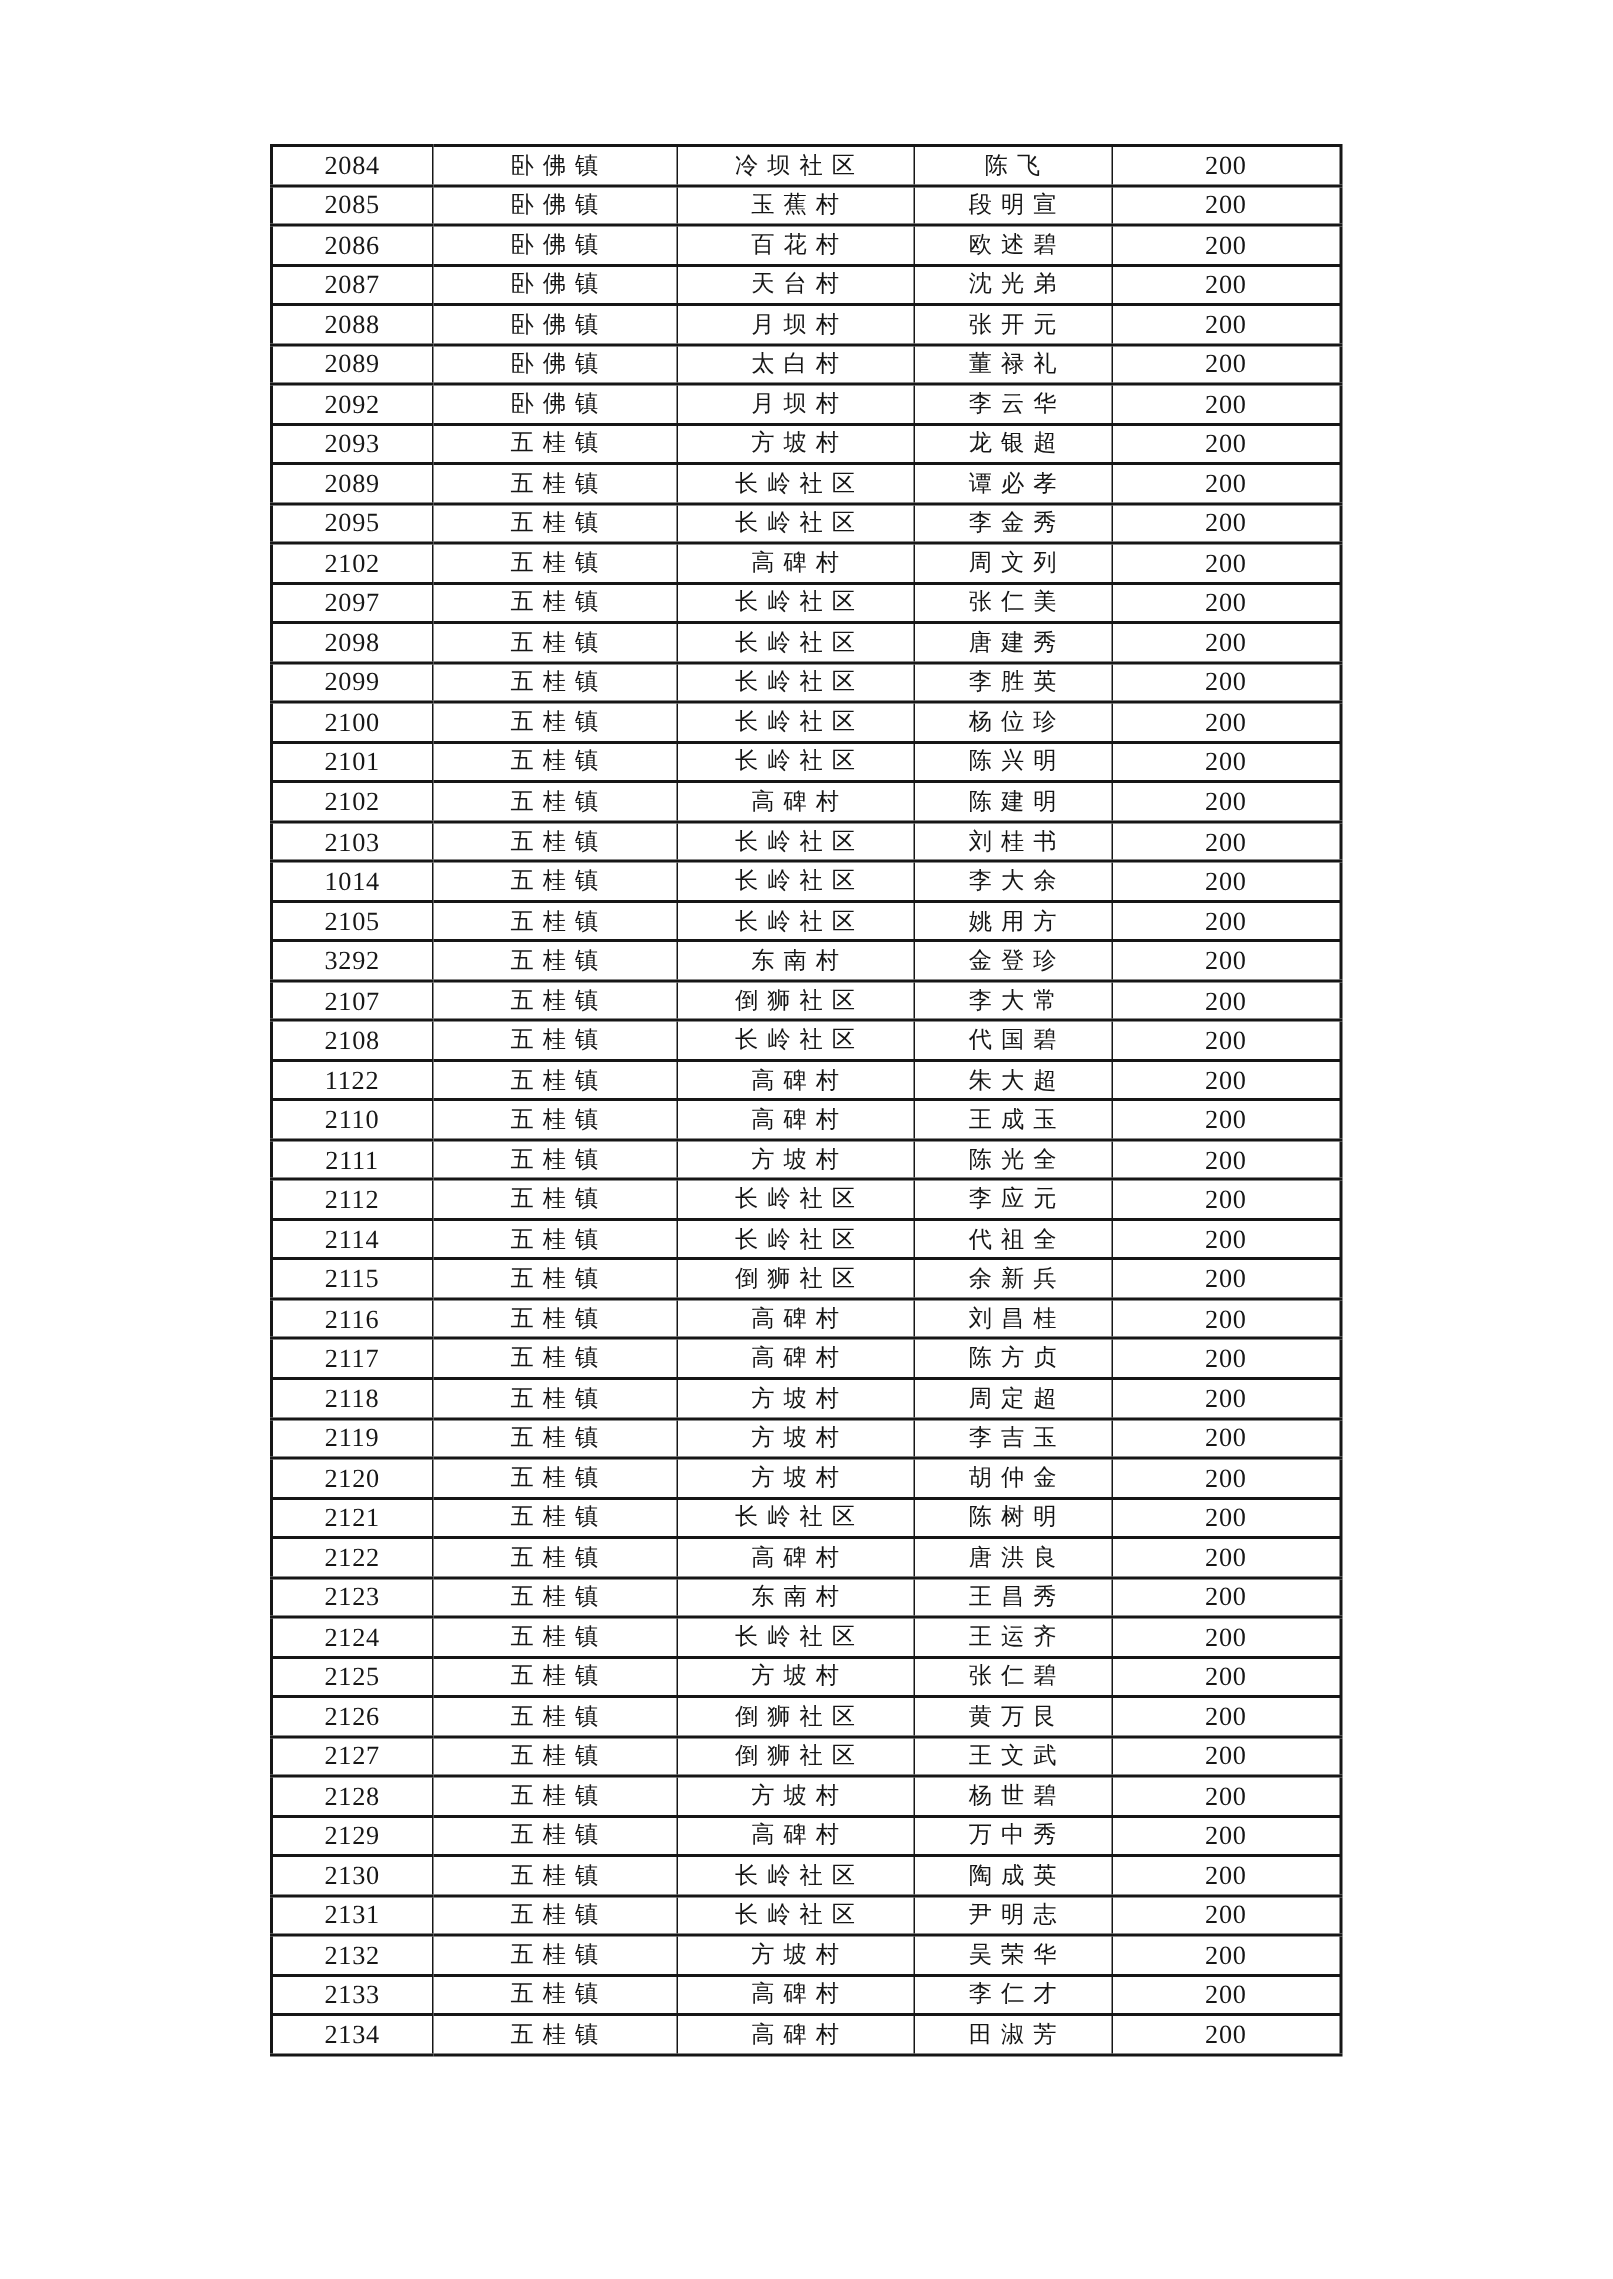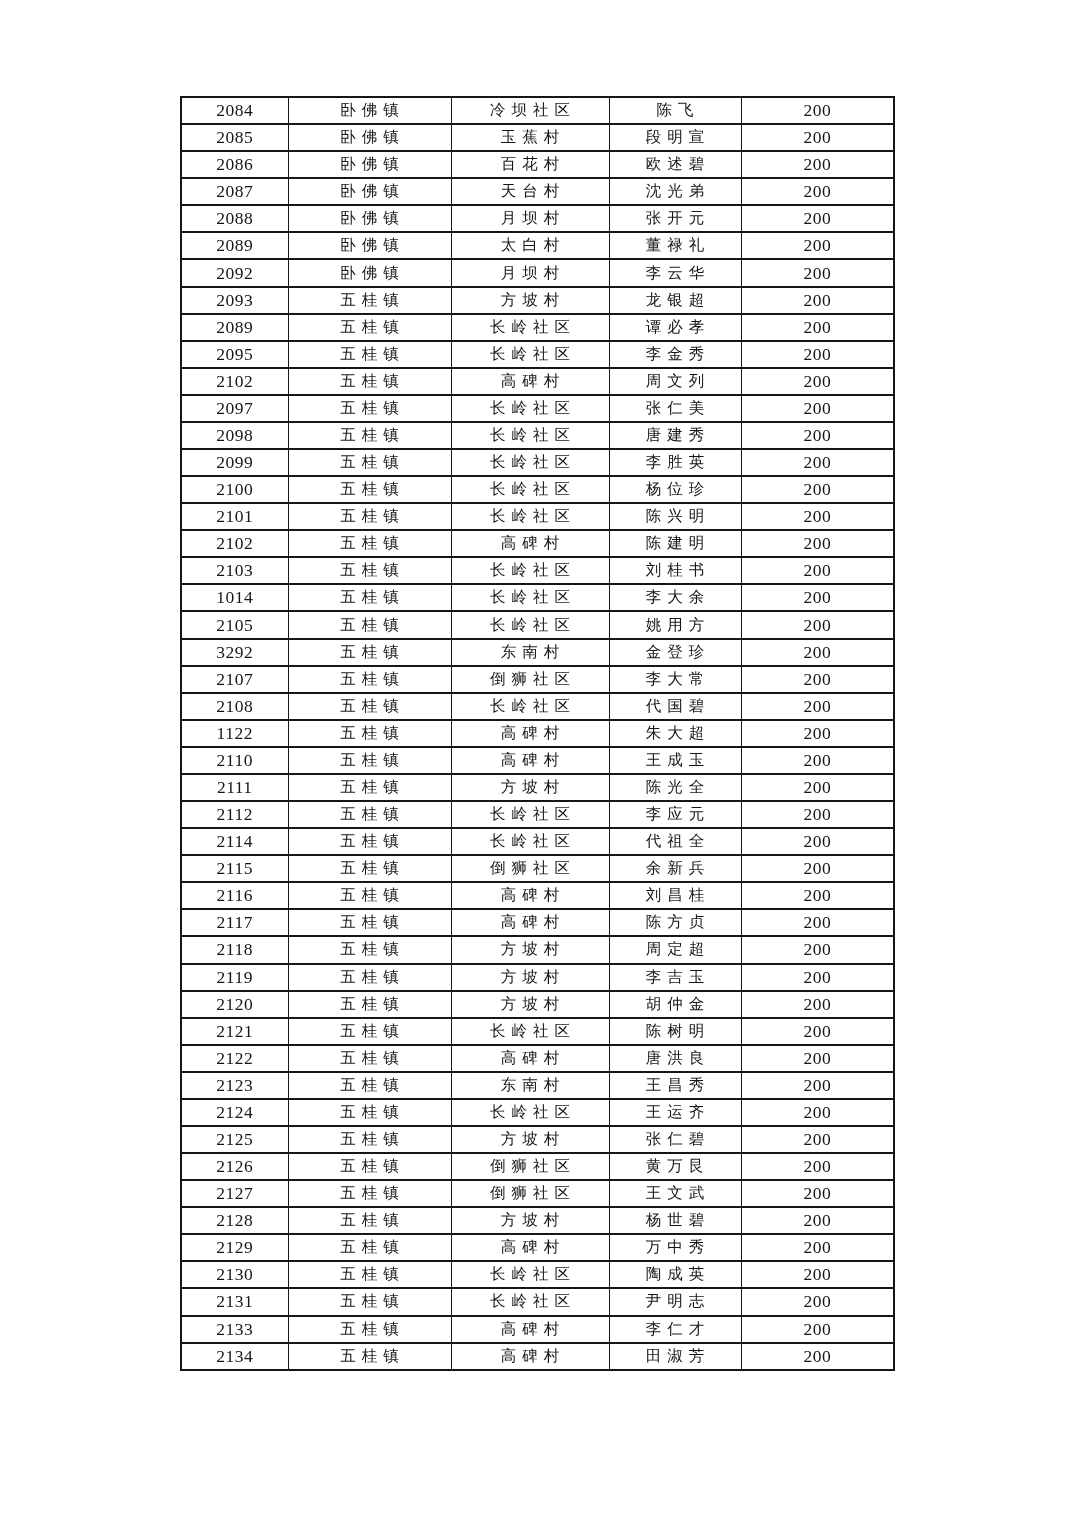--- a/index.html
+++ b/index.html
@@ -369,20 +369,27 @@
           <td class="col-amount">200</td>
         </tr>
         <tr>
           <td class="col-id">2131</td>
           <td class="col-town">五桂镇</td>
           <td class="col-village">长岭社区</td>
           <td class="col-name">尹明志</td>
           <td class="col-amount">200</td>
         </tr>
         <tr>
+          <td class="col-id">2132</td>
+          <td class="col-town">五桂镇</td>
+          <td class="col-village">方坡村</td>
+          <td class="col-name">吴荣华</td>
+          <td class="col-amount">200</td>
+        </tr>
+        <tr>
           <td class="col-id">2133</td>
           <td class="col-town">五桂镇</td>
           <td class="col-village">高碑村</td>
           <td class="col-name">李仁才</td>
           <td class="col-amount">200</td>
         </tr>
         <tr>
           <td class="col-id">2134</td>
           <td class="col-town">五桂镇</td>
           <td class="col-village">高碑村</td>

